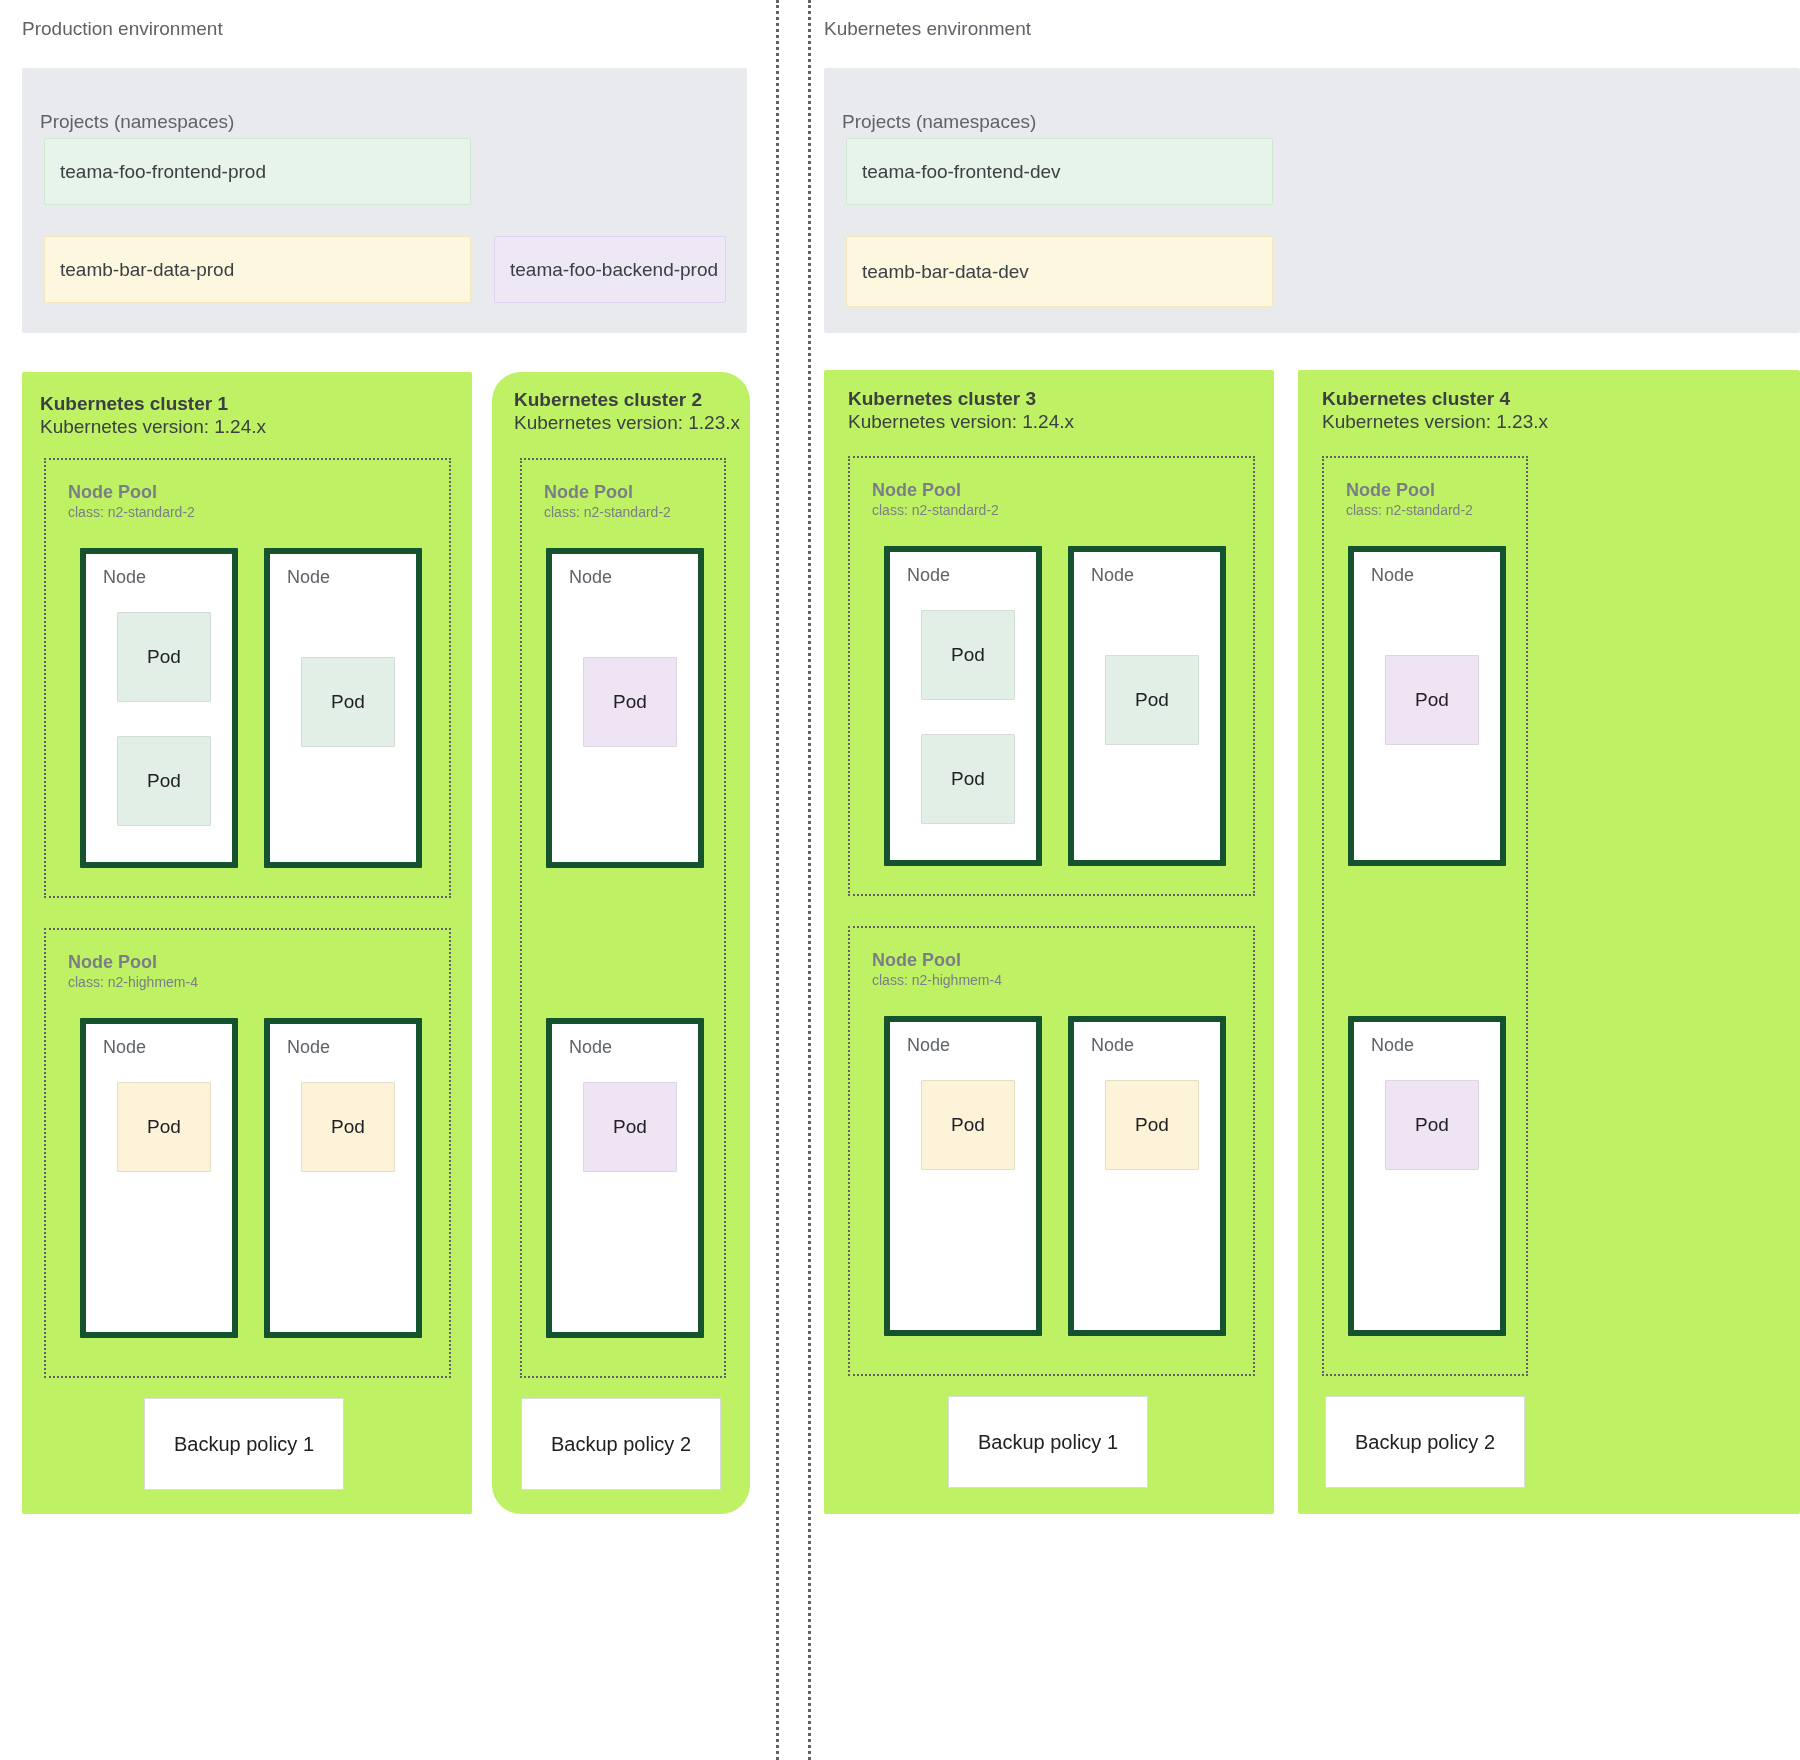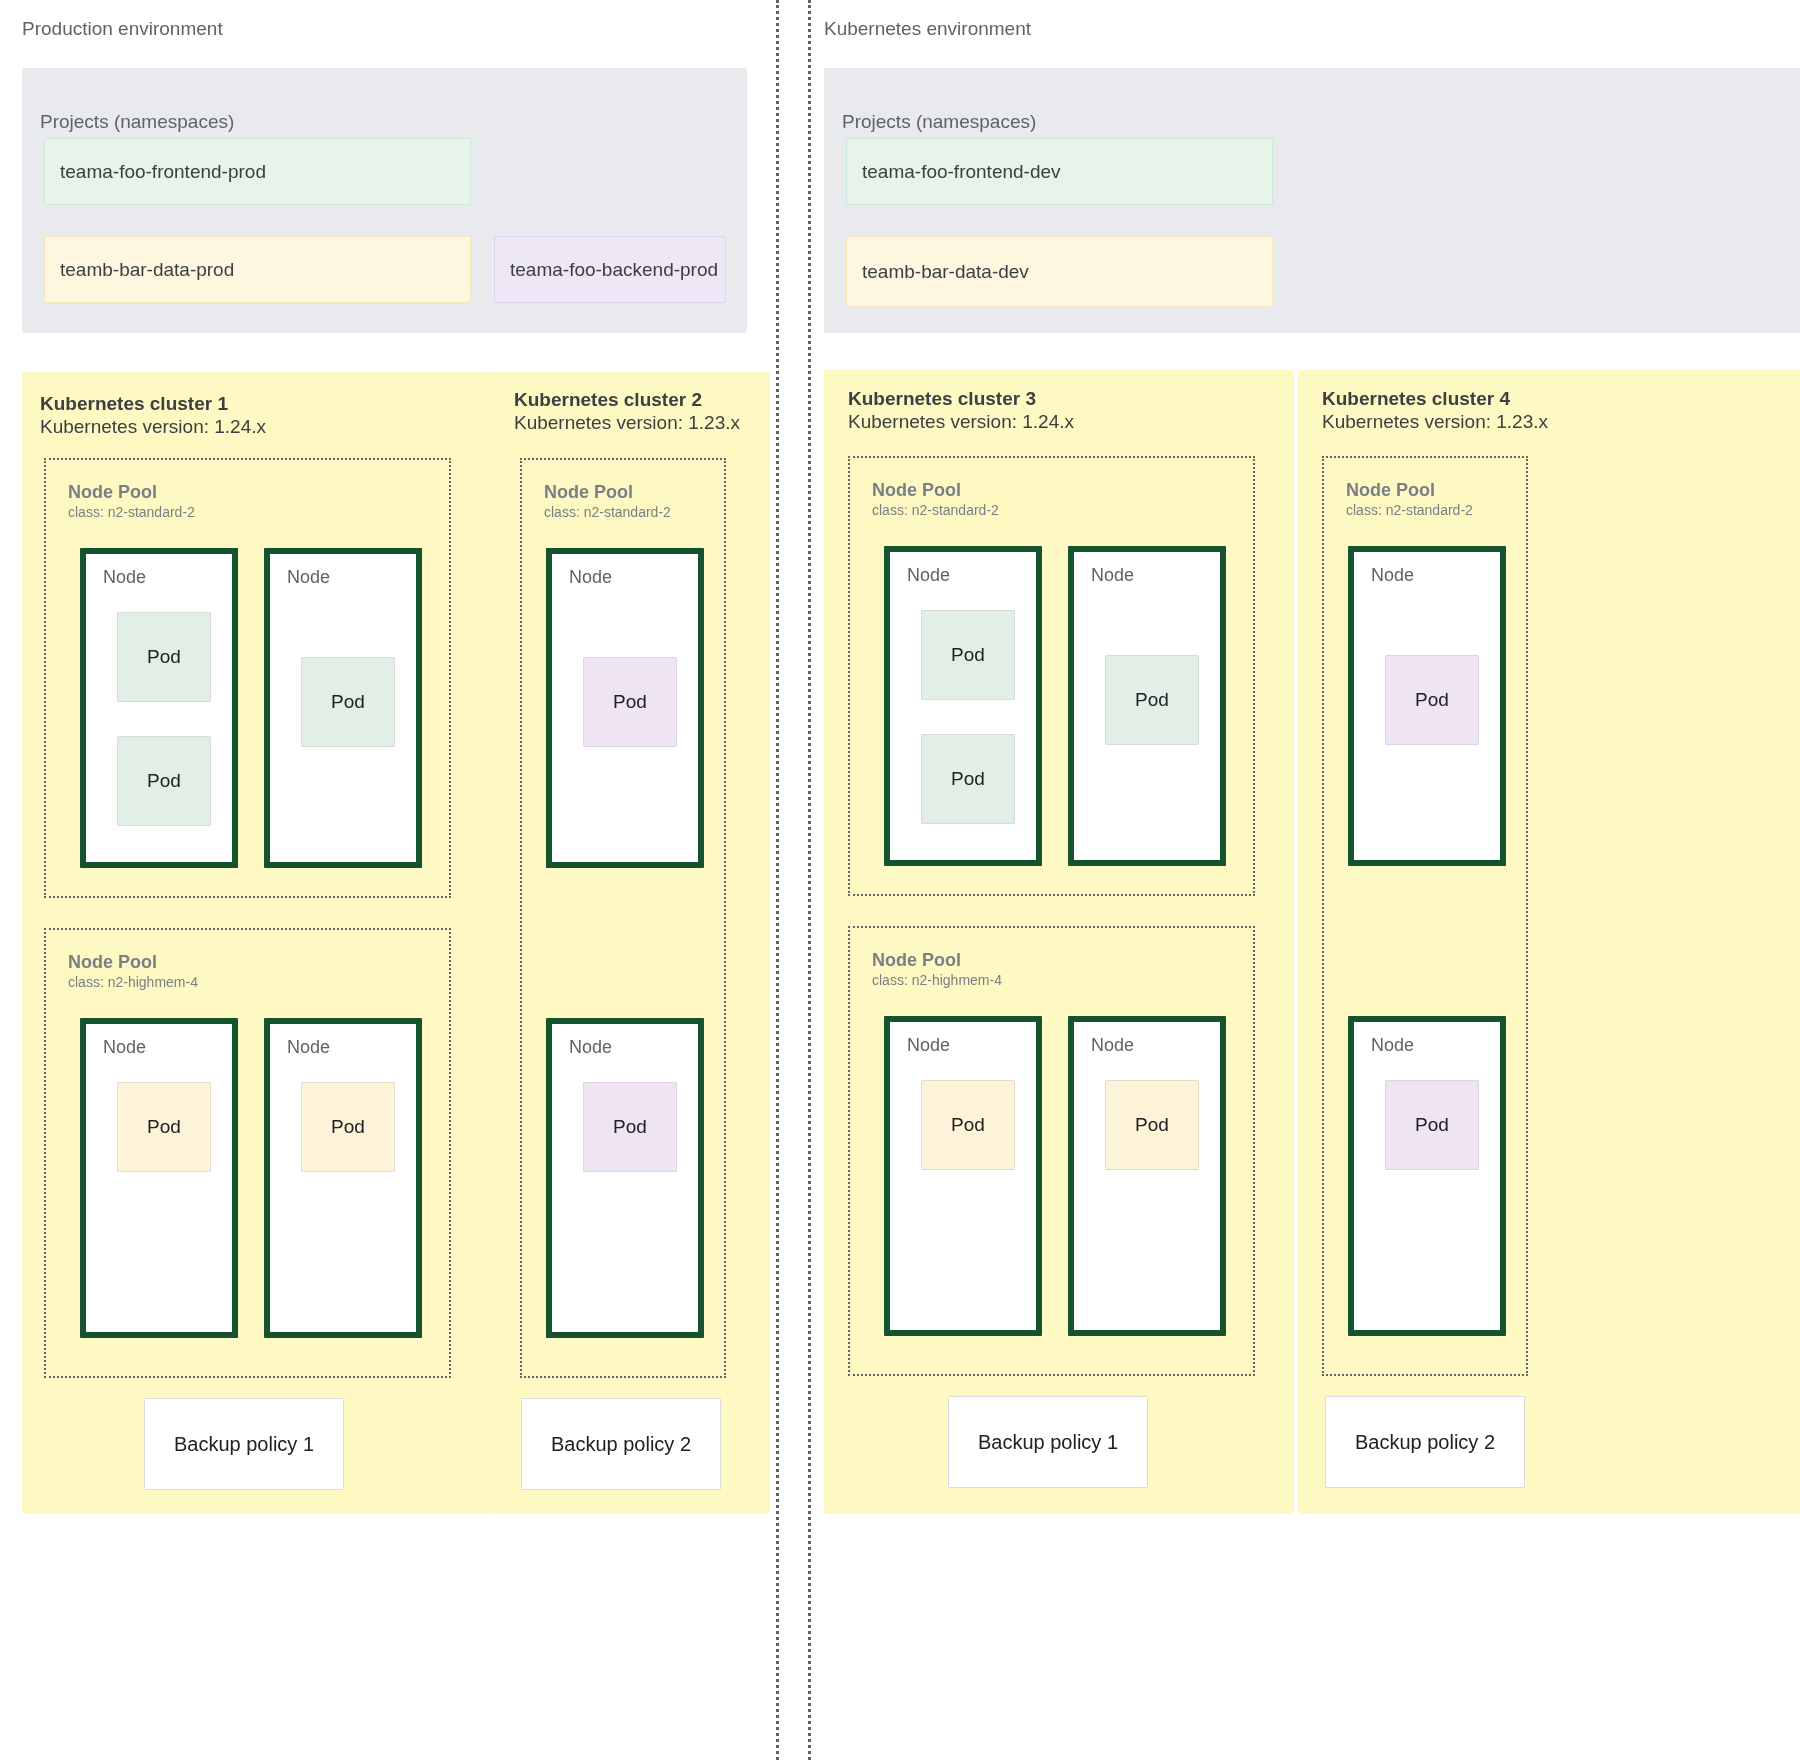--- a/index.html
+++ b/index.html
@@ -53,23 +53,22 @@
     color:#3c4043;
     white-space:nowrap;
   }
   .ns.green {background:#e6f4ea;border:1px solid #cee8d6;}
   .ns.yellow{background:#fef7e0;border:1px solid #f5e6bb;}
   .ns.purple{background:#ede7f6;border:1px solid #ded3ef;}
 
   
   .cluster{
     position:absolute;
-    background:#fef9c3;
+    background:#bef264;
     border-radius:2px;
-    padding-left:20px;
   }
   .cluster-head{
     position:absolute;
     line-height:1.22;
     white-space:nowrap;
   }
   .cluster-name{
     font-size:19px;
     font-weight:bold;
     color:#3c4043;
@@ -207,21 +206,21 @@
 
         <div class="node" style="left:218px;top:88px;width:158px;height:320px;">
           <span class="node-label">Node</span>
           <div class="pod yellow" style="left:31px;top:58px;width:94px;height:90px;">Pod</div>
         </div>
       </div>
 
       <div class="backup" style="left:122px;top:1026px;width:200px;height:92px;">Backup policy 1</div>
     </div>
 
-    <div class="cluster" style="left:492px;top:372px;width:258px;height:1142px;">
+    <div class="cluster" style="left:492px;top:372px;width:258px;height:1142px;border-radius:29px;">
 
       <div class="cluster-head" style="left:22px;top:16px;">
         <span class="cluster-name">Kubernetes cluster 2</span>
         <span class="cluster-version">Kubernetes version: 1.23.x</span>
       </div>
 
       <div class="pool" style="left:28px;top:86px;width:206px;height:920px;">
         <div class="pool-head" style="left:22px;top:22px;">
           <span class="pool-name">Node Pool</span>
           <span class="pool-class">class: n2-standard-2</span>

